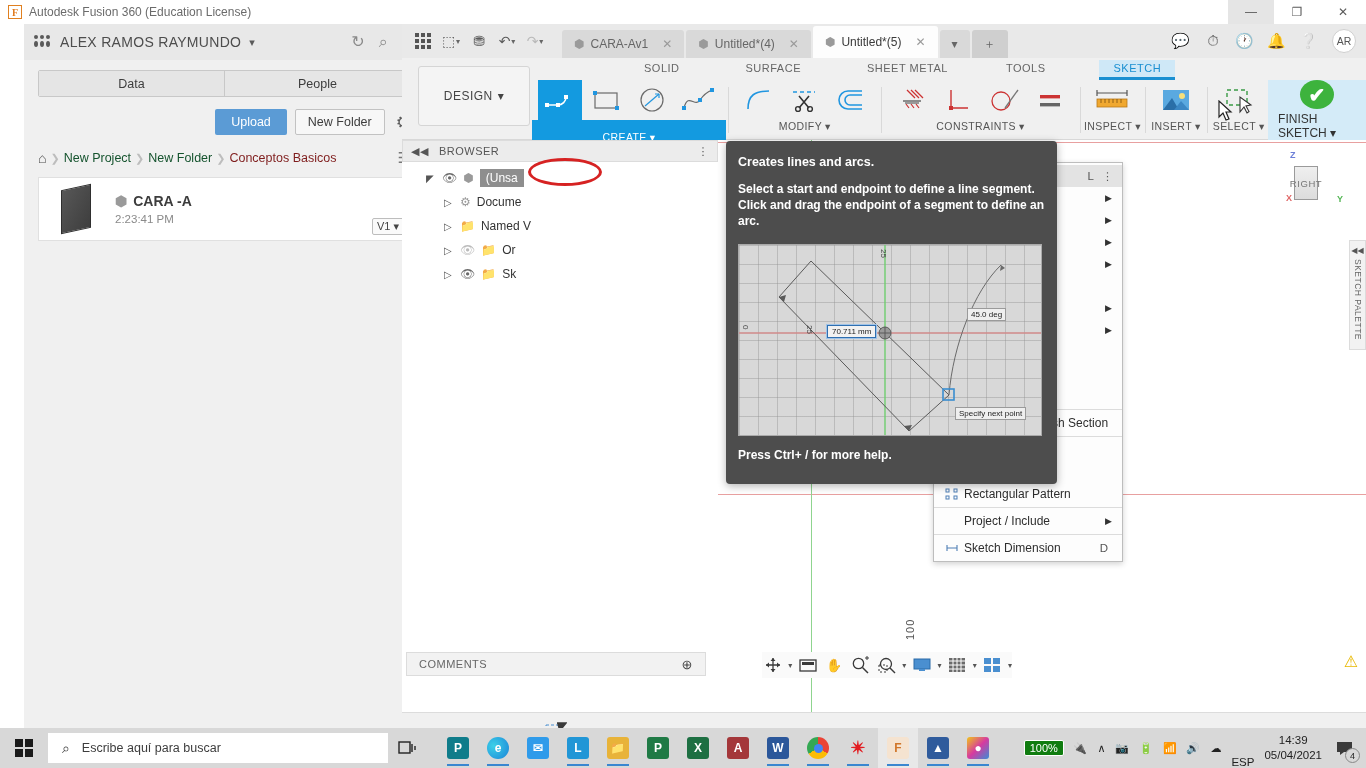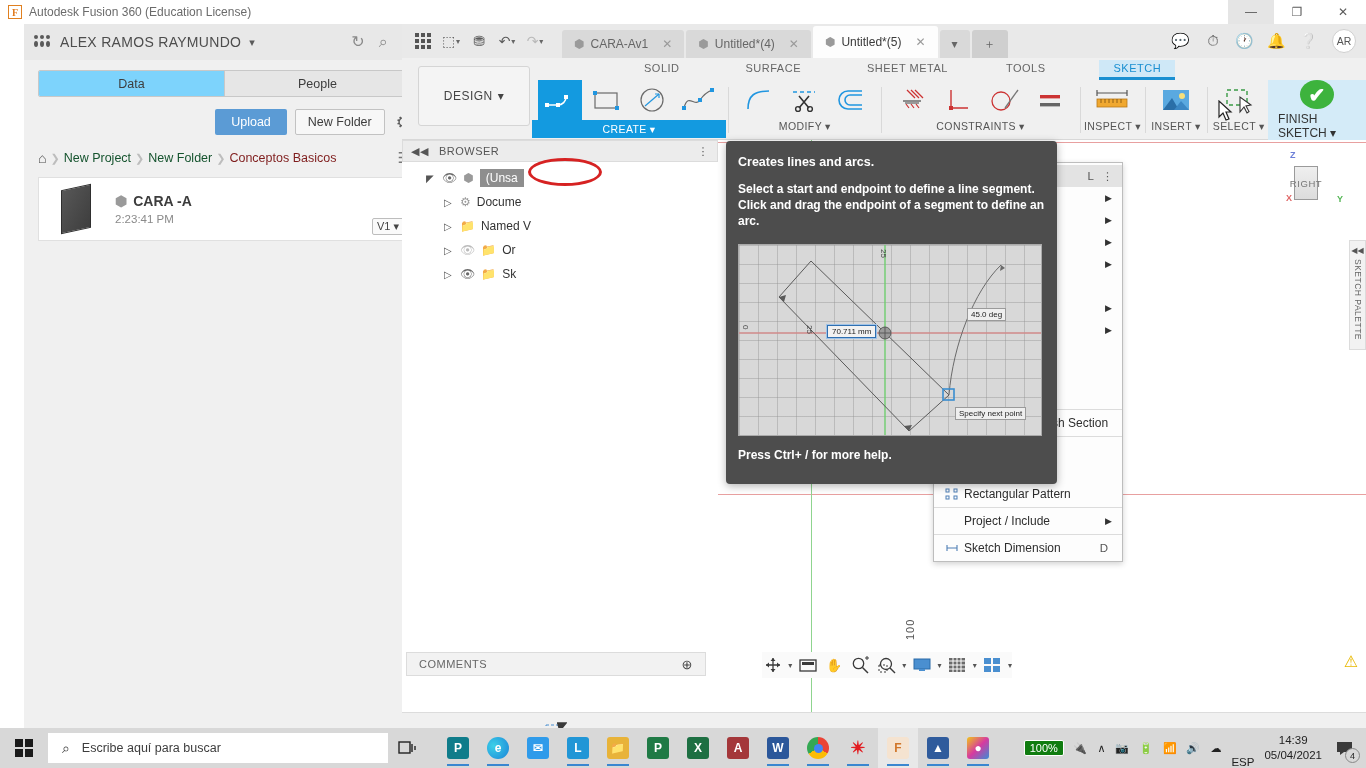--- a/index.html
+++ b/index.html
@@ -53,21 +53,21 @@
 
   .datapanel { padding: 10px 14px 0 14px; }
   .seg {
     display: flex; width: 100%; height: 27px; border: 1px solid #c8c8c8; border-radius: 2px;
     overflow: hidden; background: #fff;
   }
   .seg div {
     flex: 1; display: flex; align-items: center; justify-content: center;
     font-size: 12.5px; color: #3d3d3d;
   }
-  .seg div.active { background: #7dd3fc; }
+  .seg div.active { background: #e5e5e5; }
   .seg div.inactive { background: #e6e6e6; border-left: 1px solid #c8c8c8; }
 
   .actionrow { display: flex; justify-content: flex-end; align-items: center; gap: 8px; margin-top: 12px; }
   .btn-primary {
     background: #5b9bd5; color: #fff; border: none; border-radius: 2px;
     height: 26px; padding: 0 16px; font-size: 12.5px; font-family: inherit;
   }
   .btn-default {
     background: #f7f7f7; color: #3d3d3d; border: 1px solid #c2c2c2; border-radius: 2px;
     height: 26px; padding: 0 12px; font-size: 12.5px; font-family: inherit;
@@ -139,21 +139,21 @@
     display:flex; align-items:center; justify-content:center; font-size: 12px; color:#444; letter-spacing:.5px;
   }
   .ribbon-tabs { position: absolute; left: 130px; top: 2px; display: flex; }
   .rtab { padding: 2px 14px 3px; font-size: 11px; color: #666; letter-spacing: .5px; }
   .rtab.sel { color: #1a8fd1; background: #cfe8f7; border-bottom: 3px solid #1a8fd1; }
 
   .ribbon-groups { position:absolute; left:130px; top:22px; right:0; height:60px; display:flex; }
   .rgroup { position: relative; display:flex; flex-direction: column; align-items:center; }
   .rgroup .icons { display:flex; align-items:center; height: 40px; gap: 2px; padding: 0 6px; }
   .rgroup .glabel { font-size: 10.5px; color:#555; letter-spacing:.4px; display:flex; align-items:center; gap:3px;}
-  .rgroup.createg .glabel { background:#139ae0; color:#fff; width: 100%; justify-content:center; padding: 3px 0; }
+  .rgroup.createg .glabel { background:#139ae0; color:#fff; width: 100%; justify-content:center; padding: 11px 0; }
   .rsep { width:1px; background:#d9d9d9; margin: 4px 2px; height: 46px; align-self:center; }
   .rbtn { width: 44px; height: 40px; display:flex; align-items:center; justify-content:center; }
   .rbtn.sel { background:#139ae0; }
   .finish { background:#d4ebf8; height: 60px; display:flex; flex-direction:column; align-items:center; justify-content:center; padding: 0 10px; }
   .check {
     width: 34px; height: 34px; border-radius: 50%; background:#3db33d; color:#fff;
     display:flex; align-items:center; justify-content:center; font-size:20px; font-weight:bold;
   }
 
   

